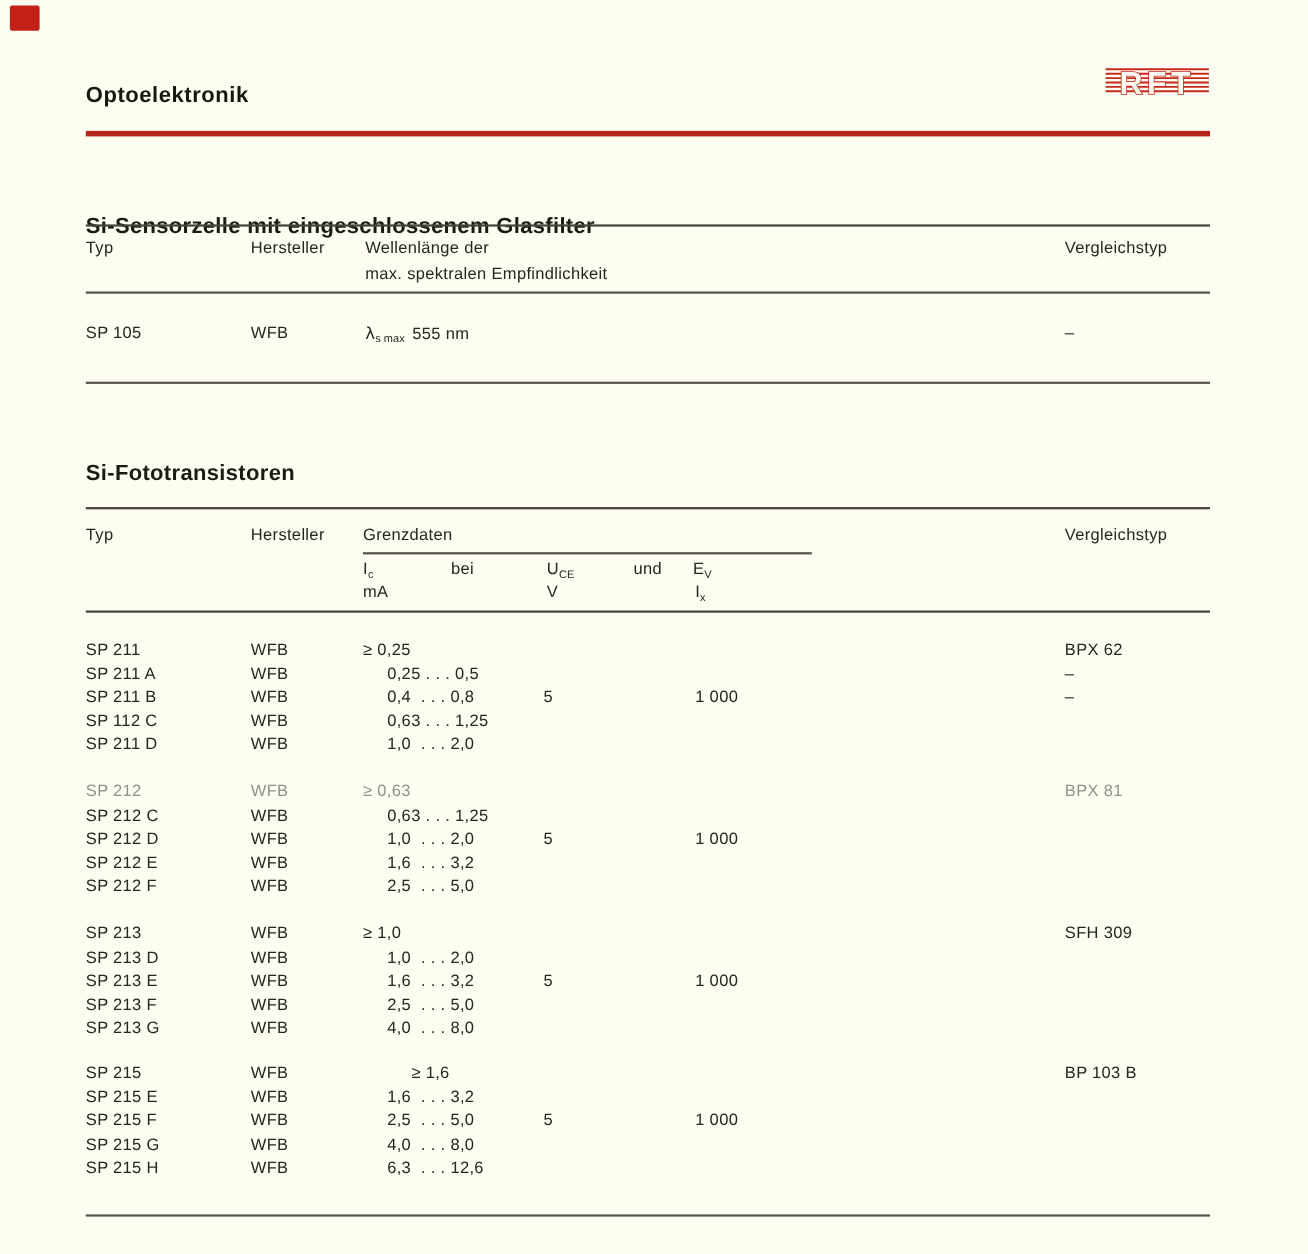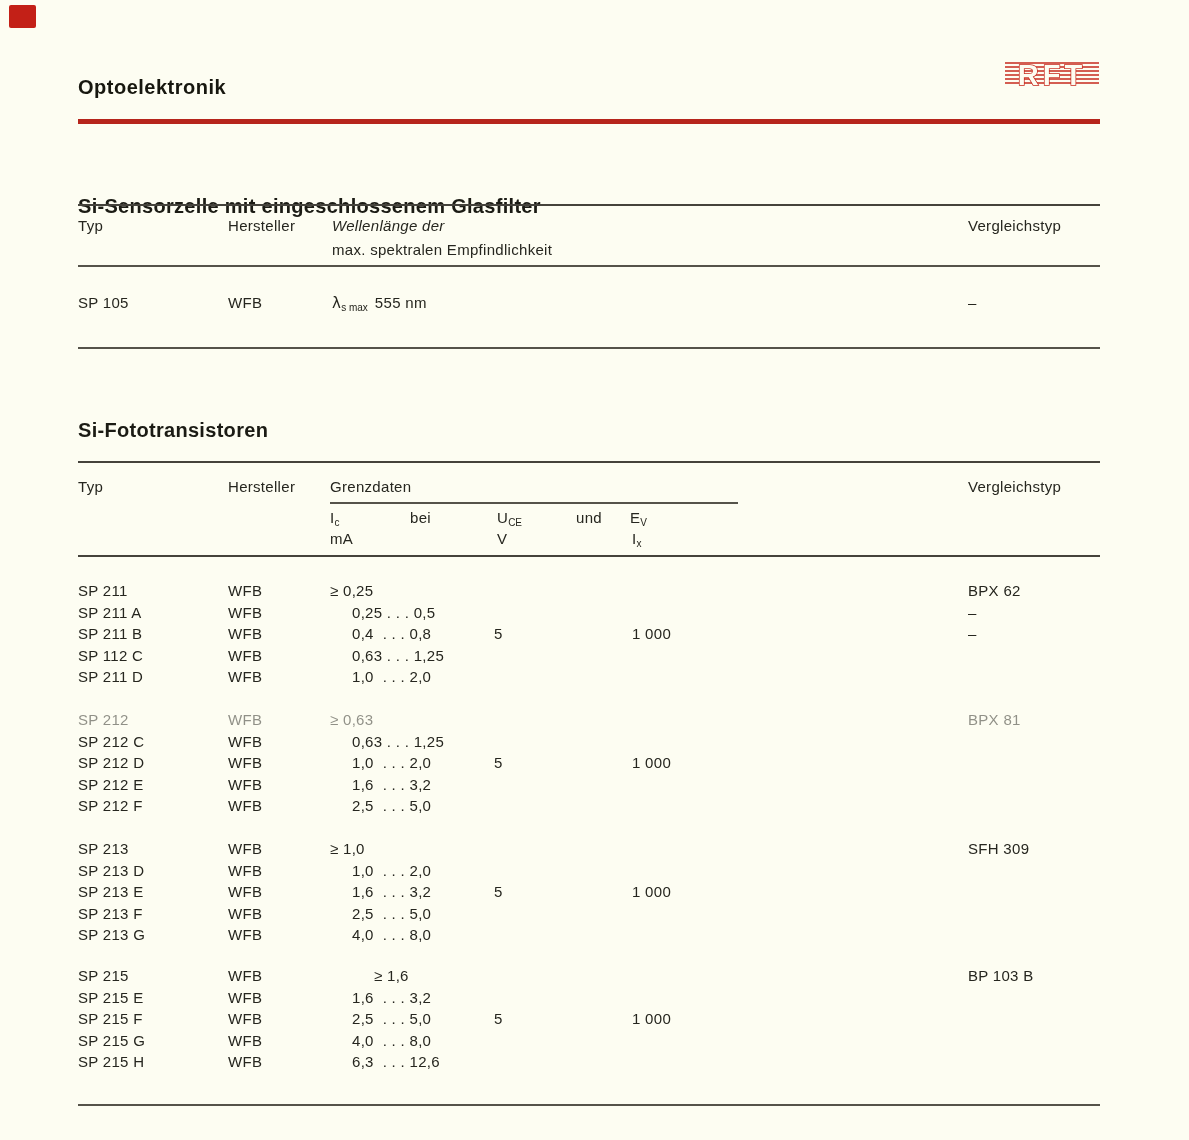--- a/index.html
+++ b/index.html
@@ -53,21 +53,21 @@
 
   <h1 class="abs title" style="left:78px;top:76px;">Optoelektronik</h1>
   <div class="abs red-rule" style="top:119px;"></div>
 
   <h2 class="abs sec-head" style="left:78px;top:160px;margin-top:35px;">Si-Sensorzelle mit eingeschlossenem Glasfilter</h2>
 
   <div class="abs rule" style="top:204px;"></div>
 
   <span class="cell hdr" style="left:78px;top:217px;">Typ</span>
   <span class="cell hdr" style="left:228px;top:217px;">Hersteller</span>
-  <span class="cell hdr" style="left:332px;top:217px;font-style:italic;">Wellenlänge der</span>
+  <span class="cell hdr" style="left:332px;top:217px;">Wellenlänge der</span>
   <span class="cell hdr" style="left:332px;top:241px;">max. spektralen Empfindlichkeit</span>
   <span class="cell hdr" style="left:968px;top:217px;">Vergleichstyp</span>
 
   <div class="abs rule thin" style="top:265px;"></div>
 
   <span class="cell" style="left:78px;top:294px;text-align:center;">SP 105</span>
   <span class="cell" style="left:228px;top:294px;">WFB</span>
   <span class="cell" style="left:332px;top:294px;"><span class="lam">λ</span><sub>s max</sub><span class="val-gap">555 nm</span></span>
   <span class="cell" style="left:968px;top:294px;">–</span>
 

